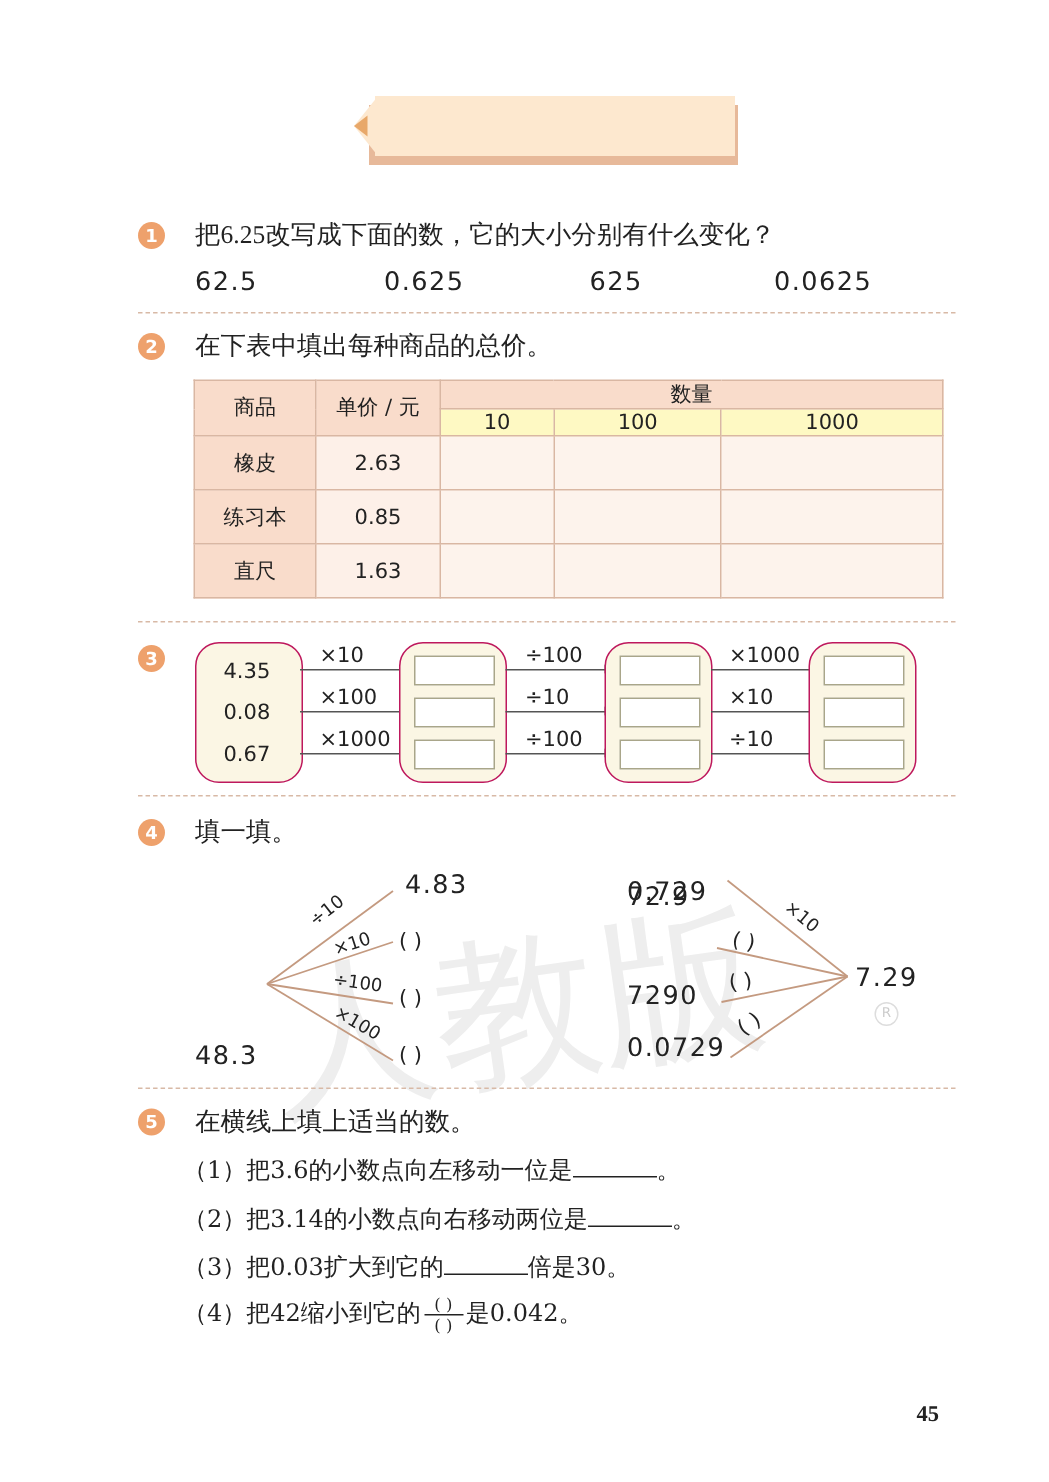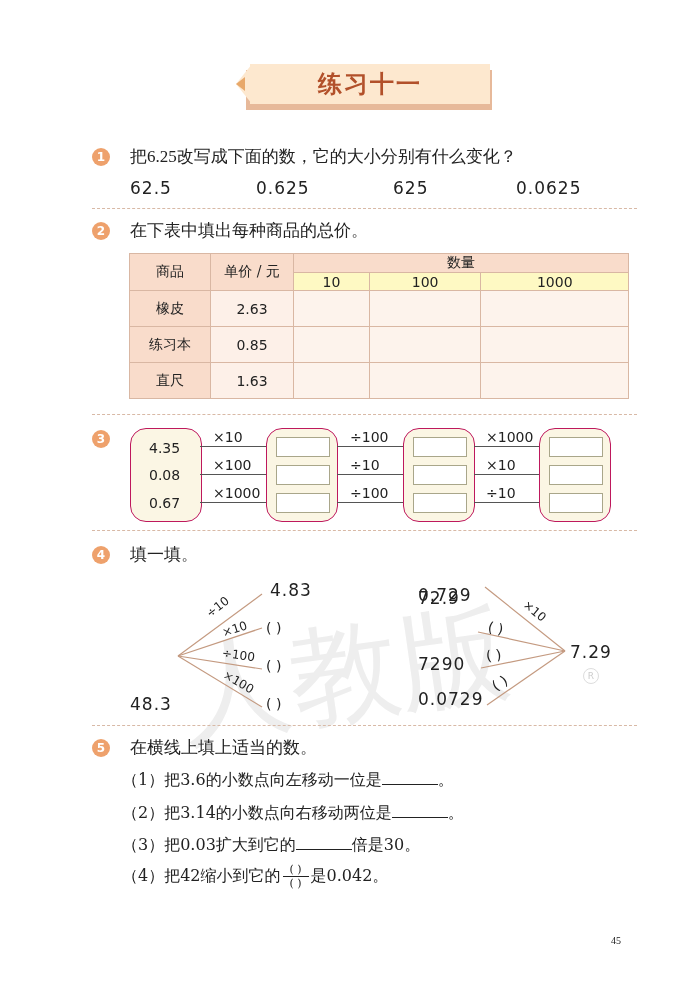--- a/index.html
+++ b/index.html
@@ -26,37 +26,36 @@
 
   .group{position:absolute;border:1px solid #be185d;border-radius:16px;background:#fbf6e4;}
   .box{position:absolute;width:52px;height:18px;border:1px solid #a9a68a;background:#fff;}
   .arrow{position:absolute;height:1px;background:#555;}
   .arrow::after{content:"";position:absolute;right:-1px;top:-3px;border-left:5px solid #555;border-top:3px solid transparent;border-bottom:3px solid transparent;}
   .op{position:absolute;font-size:14px;color:#222;white-space:nowrap;}
   .gnum{position:absolute;font-size:14px;color:#222;}
 
   .sub-item{position:absolute;font-family:"DejaVu Serif",serif;font-size:16px;color:#222;white-space:nowrap;}
   .blank{display:inline-block;border-bottom:1px solid #222;height:14px;vertical-align:baseline;}
-  .page-no{position:absolute;left:611px;top:935px;font-family:"Liberation Serif",serif;font-size:10px;color:#222;}
+  .page-no{position:absolute;left:611px;top:935px;font-family:"Liberation Serif",serif;font-size:15px;color:#222;font-weight:bold;}
   .watermark{position:absolute;left:180px;top:600px;font-family:"DejaVu Serif",serif;font-size:110px;color:#eeeeee;transform:rotate(-8deg);white-space:nowrap;z-index:0;pointer-events:none;}
   .paren{position:absolute;font-size:14px;color:#222;}
   .frac{display:inline-block;vertical-align:middle;text-align:center;font-size:11px;line-height:11px;margin:0 2px;}
   .frac .line{border-top:1px solid #222;width:26px;margin:1px 0;}
 </style>
 </head>
 <body>
 
 <div class="watermark">人教版</div>
 
 <div class="title-banner">
   <div class="shadow"></div>
   <div class="body"></div>
   <div class="tip"></div>
   <div class="tipdot"></div>
-  <div class="title-text">练习十一</div>
 </div>
 
 <div class="num-badge" style="left:92px;top:148px;">1</div>
 <div class="q-text" style="left:130px;top:145px;">把6.25改写成下面的数，它的大小分别有什么变化？</div>
 <div class="num" style="left:130px;top:178px;">62.5</div>
 <div class="num" style="left:256px;top:178px;">0.625</div>
 <div class="num" style="left:393px;top:178px;">625</div>
 <div class="num" style="left:516px;top:178px;">0.0625</div>
 <div class="sep" style="top:208px;"></div>
 

